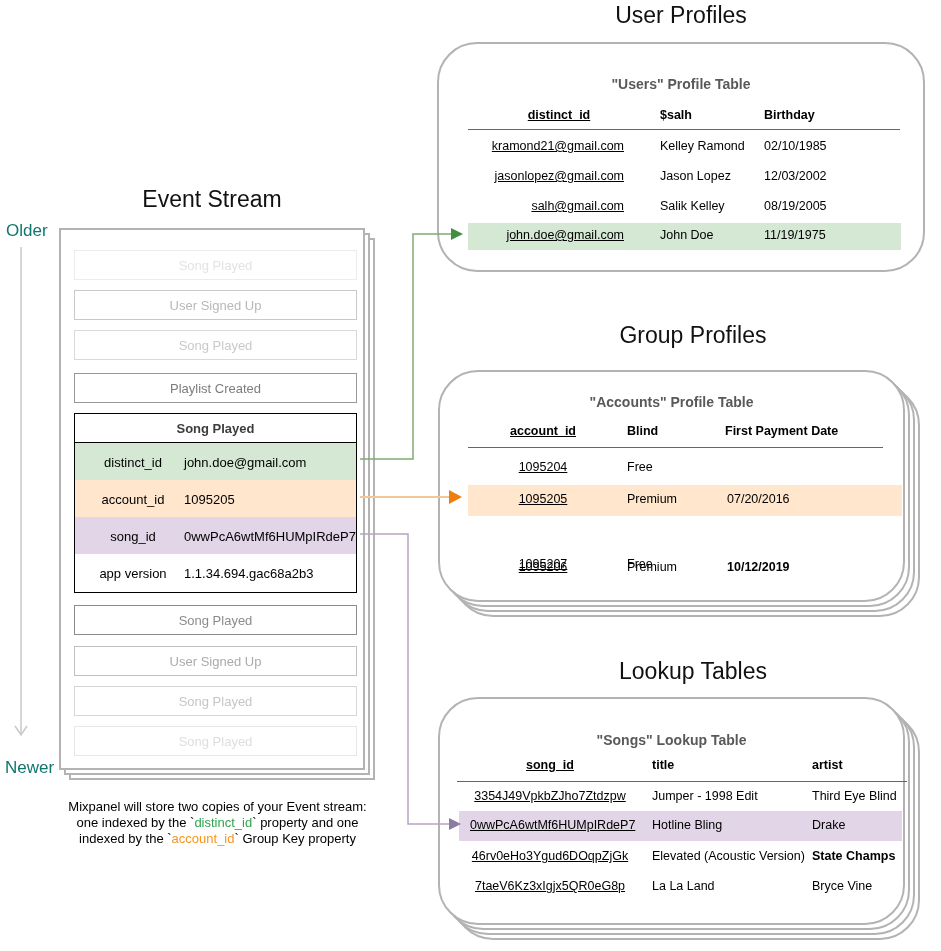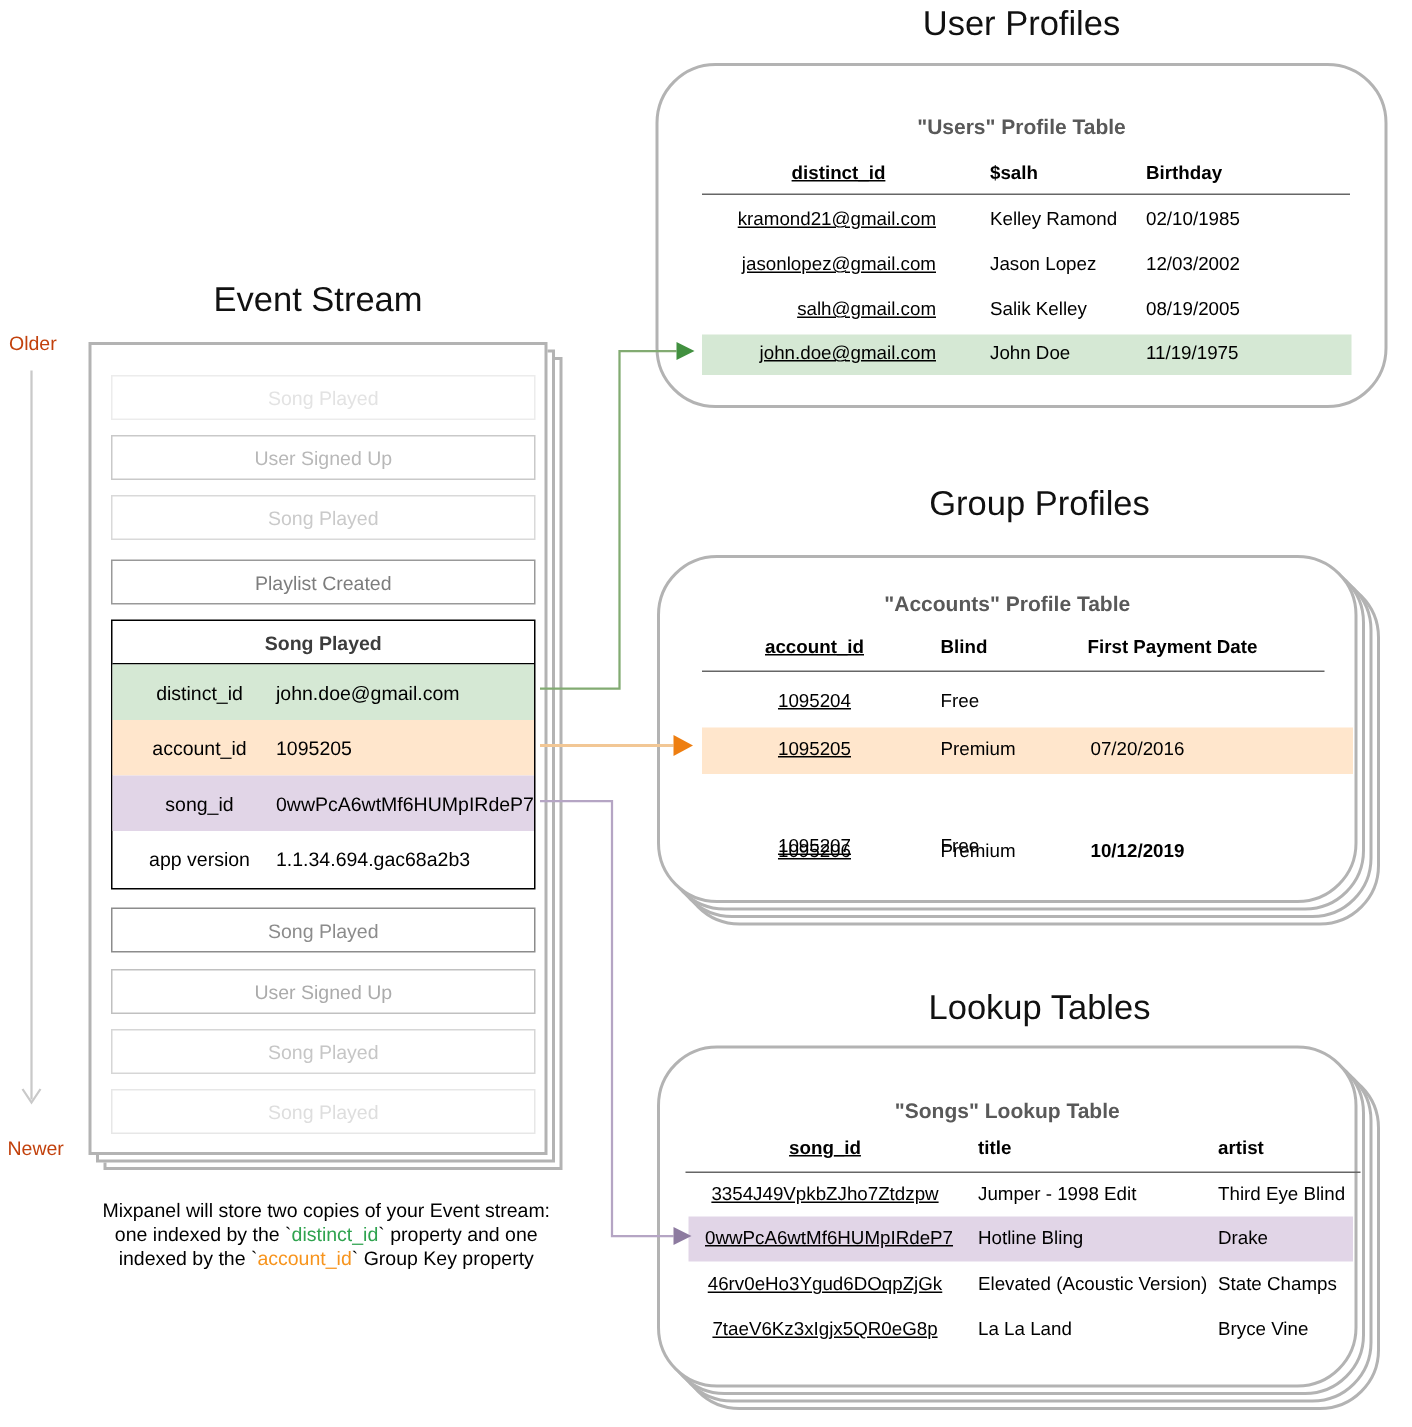--- a/index.html
+++ b/index.html
@@ -35,21 +35,21 @@
   .f9{border-color:#e7e7e7;color:#dedede;}
   .exp{position:absolute;left:13px;right:6px;top:183px;height:180px;border:1.5px solid #000;
        background:#fff;box-sizing:border-box;}
   .exp-h{height:29px;border-bottom:1.5px solid #000;box-sizing:border-box;display:flex;
          align-items:center;justify-content:center;font-size:13px;font-weight:bold;color:#3c3c3c;}
   .prop{height:37px;position:relative;}
   .prop .k{position:absolute;left:6px;width:104px;top:50%;transform:translateY(-50%);
            text-align:center;font-size:13px;color:#000;}
   .prop .v{position:absolute;left:109px;top:50%;transform:translateY(-50%);
            font-size:13px;color:#000;white-space:nowrap;}
-  .tl-label{position:absolute;font-size:13px;color:#c2410c;}
+  .tl-label{position:absolute;font-size:17px;color:#0f766e;}
   .caption{position:absolute;left:10px;top:799px;width:415px;text-align:center;
            font-size:13px;line-height:16px;color:#000;}
   .kw-green{color:#2fa34f;}
   .kw-orange{color:#f7941d;}
   svg.overlay{position:absolute;left:0;top:0;pointer-events:none;}
 </style>
 </head>
 <body>
 
 <div id="stage">
@@ -208,21 +208,21 @@
       <span class="cell" style="left:372px;">Third Eye Blind</span>
     </div>
     <div class="trow" style="top:119px;">
       <span class="cell u ctr" style="left:30px;width:160px;">0wwPcA6wtMf6HUMpIRdeP7</span>
       <span class="cell" style="left:212px;">Hotline Bling</span>
       <span class="cell" style="left:372px;">Drake</span>
     </div>
     <div class="trow" style="top:150px;">
       <span class="cell u ctr" style="left:30px;width:160px;">46rv0eHo3Ygud6DOqpZjGk</span>
       <span class="cell" style="left:212px;">Elevated (Acoustic Version)</span>
-      <span class="cell" style="left:372px;">State Champs</span>
+      <span class="cell" style="left:372px;font-weight:bold;">State Champs</span>
     </div>
     <div class="trow" style="top:180px;">
       <span class="cell u ctr" style="left:30px;width:160px;">7taeV6Kz3xIgjx5QR0eG8p</span>
       <span class="cell" style="left:212px;">La La Land</span>
       <span class="cell" style="left:372px;">Bryce Vine</span>
     </div>
   </div>
 
   <svg class="overlay" width="941" height="951" viewBox="0 0 941 951">
 

